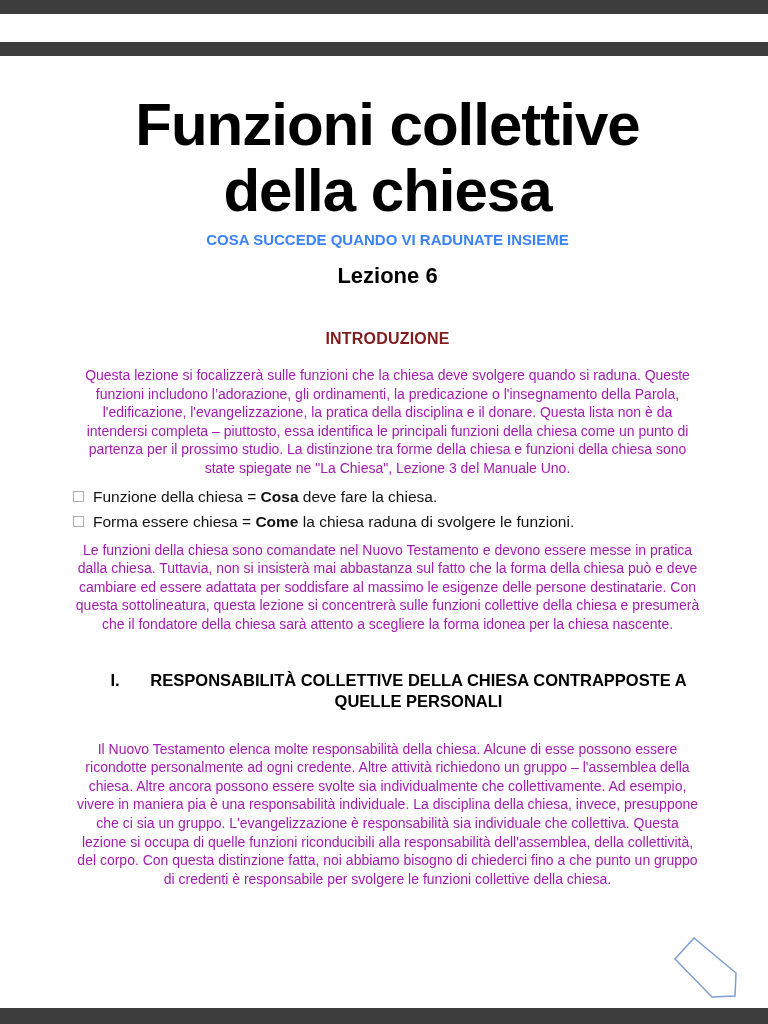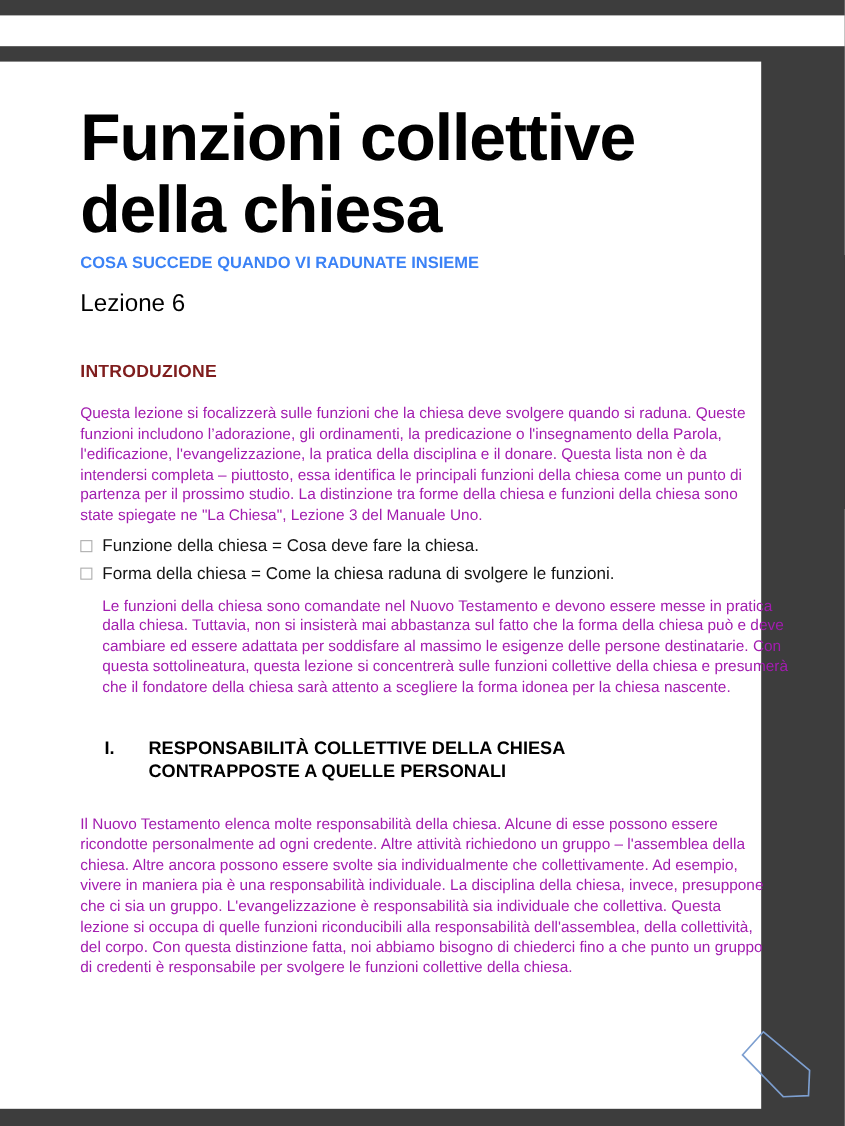--- a/index.html
+++ b/index.html
@@ -16,25 +16,26 @@
   }
   .prev-page {
     position: absolute;
     left: 0; top: 14px;
     width: 768px; height: 28px;
     background: #ffffff;
   }
   .page {
     position: absolute;
     left: 0; top: 56px;
-    width: 692px; height: 952px;
+    width: 768px; height: 952px;
     background: #ffffff;
     box-sizing: border-box;
     padding: 36px 66px 0 73px;
     color: #111111;
+    text-align: center;
   }
   .doc-title {
     margin: 0;
     font-size: 60px;
     line-height: 66px;
     font-weight: bold;
     color: #000000;
     letter-spacing: -1px;
     width: 629px;
   }
@@ -43,21 +44,21 @@
     font-size: 15px;
     line-height: 27px;
     font-weight: bold;
     color: #3b82f6;
     white-space: nowrap;
   }
   .doc-lesson {
     margin: 10px 0 0 0;
     font-size: 22px;
     line-height: 26px;
-    font-weight: normal;
+    font-weight: bold;
     color: #000000;
   }
   .intro-heading {
     margin: 40px 0 0 0;
     font-size: 16px;
     line-height: 19px;
     font-weight: bold;
     color: #7f1d1d;
     letter-spacing: 0.2px;
   }
@@ -80,22 +81,22 @@
   }
   .square-bullet {
     display: inline-block;
     width: 9px; height: 9px;
     border: 1px solid #adadad;
     margin-right: 9px;
     flex: 0 0 auto;
     align-self: center;
     background: #ffffff;
   }
-  .def-term { font-weight: normal; }
-  .par2 { margin-top: 7px; margin-left: 20px; }
+  .def-term { font-weight: bold; }
+  .par2 { margin-top: 7px; }
   .section-heading {
     display: flex;
     margin: 36px 0 0 0;
     font-size: 16.5px;
     line-height: 21px;
     font-weight: bold;
     color: #000000;
   }
   .section-number {
     flex: 0 0 40px;
@@ -130,21 +131,21 @@
 
     <p class="body-par">Questa lezione si focalizzerà sulle funzioni che la chiesa deve svolgere quando si raduna. Queste funzioni includono l’adorazione, gli ordinamenti, la predicazione o l'insegnamento della Parola, l'edificazione, l'evangelizzazione, la pratica della disciplina e il donare. Questa lista non è da intendersi completa – piuttosto, essa identifica le principali funzioni della chiesa come un punto di partenza per il prossimo studio. La distinzione tra forme della chiesa e funzioni della chiesa sono state spiegate ne "La Chiesa", Lezione 3 del Manuale Uno.</p>
 
     <div class="def-list">
       <div class="def-item">
         <span class="square-bullet"></span>
         <span><span>Funzione della chiesa = </span><span class="def-term">Cosa</span><span> deve fare la chiesa.</span></span>
       </div>
       <div class="def-item">
         <span class="square-bullet"></span>
-        <span><span>Forma della chiesa = </span><span class="def-term">Come</span><span> la chiesa raduna di svolgere le funzioni.</span></span>
+        <span><span>Forma essere chiesa = </span><span class="def-term">Come</span><span> la chiesa raduna di svolgere le funzioni.</span></span>
       </div>
     </div>
 
     <p class="body-par par2">Le funzioni della chiesa sono comandate nel Nuovo Testamento e devono essere messe in pratica dalla chiesa. Tuttavia, non si insisterà mai abbastanza sul fatto che la forma della chiesa può e deve cambiare ed essere adattata per soddisfare al massimo le esigenze delle persone destinatarie. Con questa sottolineatura, questa lezione si concentrerà sulle funzioni collettive della chiesa e presumerà che il fondatore della chiesa sarà attento a scegliere la forma idonea per la chiesa nascente.</p>
 
     <div class="section-heading">
       <span class="section-number">I.</span>
       <span class="section-heading-text">RESPONSABILITÀ COLLETTIVE DELLA CHIESA CONTRAPPOSTE A QUELLE PERSONALI</span>
     </div>
 

